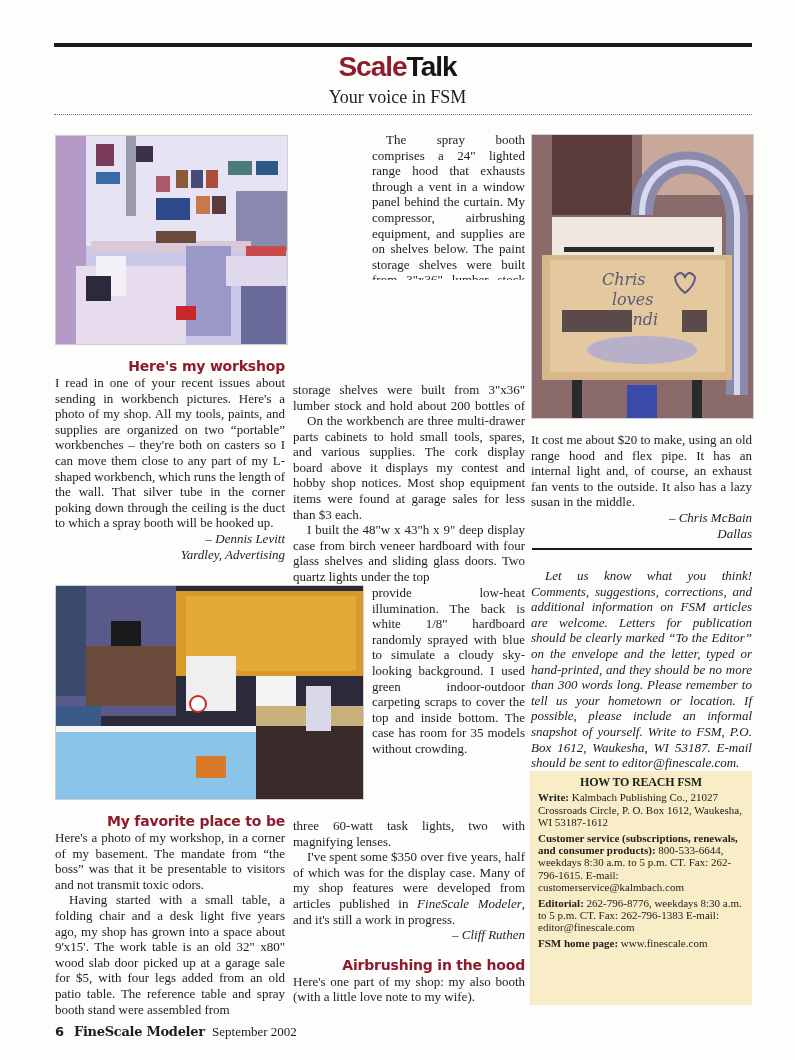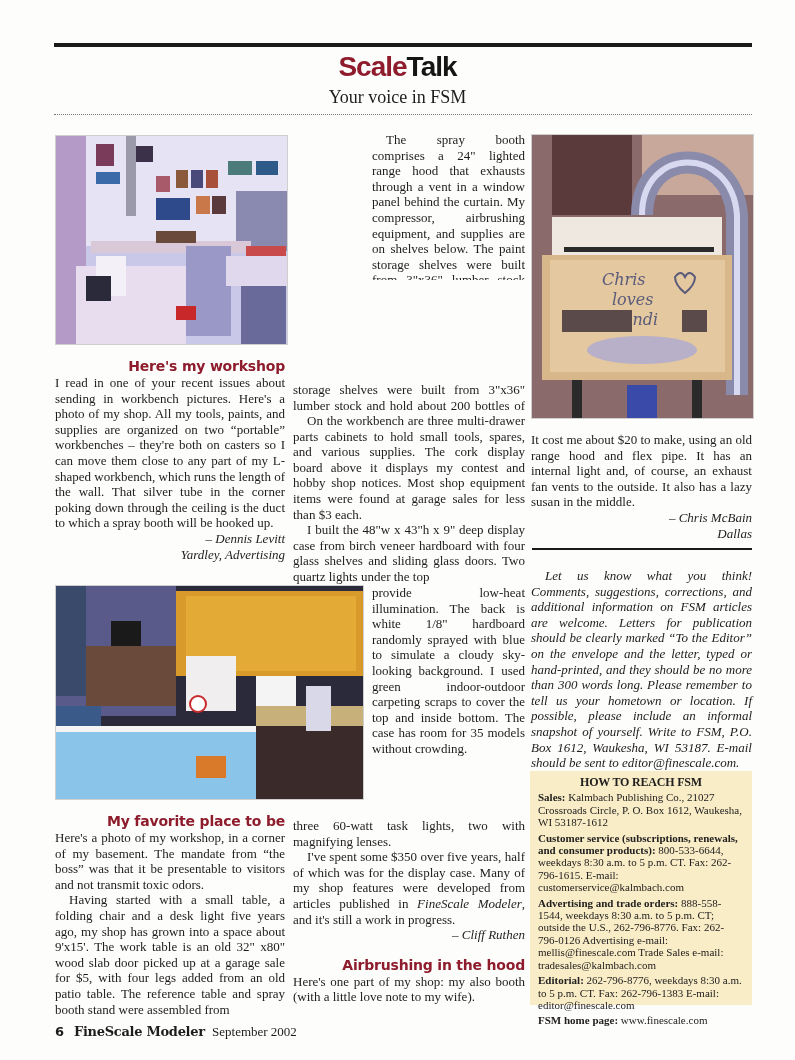--- a/index.html
+++ b/index.html
@@ -175,22 +175,21 @@
   <div class="sig">Dallas</div>
 </div>
 <div class="abs rule-blk"></div>
 
 <div class="abs col italic" style="left:531px;top:568px;width:221px;">
   <p class="ind">Let us know what you think! Comments, suggestions, corrections, and additional information on FSM articles are welcome. Letters for publication should be clearly marked “To the Editor” on the envelope and the letter, typed or hand-printed, and they should be no more than 300 words long. Please remember to tell us your hometown or location. If possible, please include an informal snapshot of yourself. Write to FSM, P.O. Box 1612, Waukesha, WI 53187. E-mail should be sent to editor@finescale.com.</p>
 </div>
 
 <div class="abs reach">
   <div class="reach-title">HOW TO REACH FSM</div>
-  <p><b>Sales:</b><span> Kalmbach Publishing Co., 21027 Crossroads Circle, P. O. Box 1612, Waukesha, WI 53187-1612</span></p>
+  <p><b>Write:</b><span> Kalmbach Publishing Co., 21027 Crossroads Circle, P. O. Box 1612, Waukesha, WI 53187-1612</span></p>
   <p><b>Customer service (subscriptions, renewals, and consumer products):</b><span> 800-533-6644, weekdays 8:30 a.m. to 5 p.m. CT.  Fax: 262-796-1615. E-mail: customerservice@kalmbach.com</span></p>
-  <p><b>Advertising and trade orders:</b><span> 888-558-1544, weekdays 8:30 a.m. to 5 p.m. CT; outside the U.S., 262-796-8776. Fax: 262-796-0126 Advertising e-mail: mellis@finescale.com Trade Sales e-mail: tradesales@kalmbach.com</span></p>
   <p><b>Editorial:</b><span> 262-796-8776, weekdays 8:30 a.m. to 5 p.m. CT. Fax: 262-796-1383 E-mail: editor@finescale.com</span></p>
   <p><b>FSM home page:</b><span> www.finescale.com</span></p>
 </div>
 
 <div class="abs footer">
   <span class="pg">6</span><span class="mag">FineScale Modeler</span> <span>September 2002</span>
 </div>
 
 </body></html>

